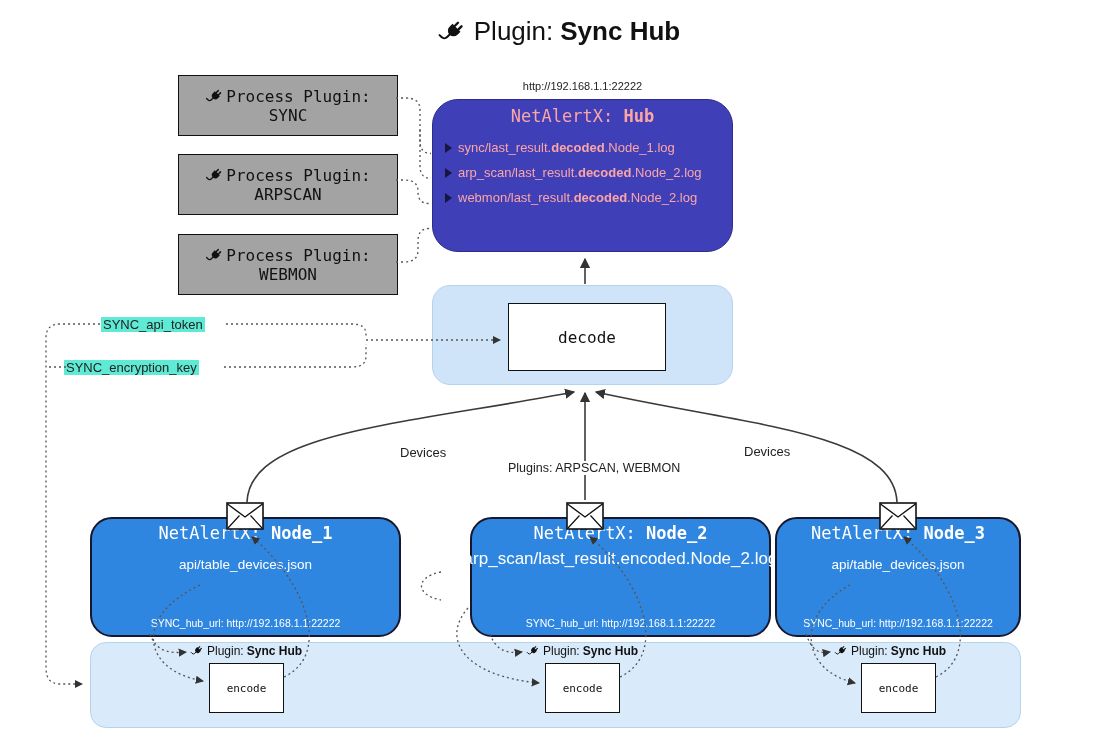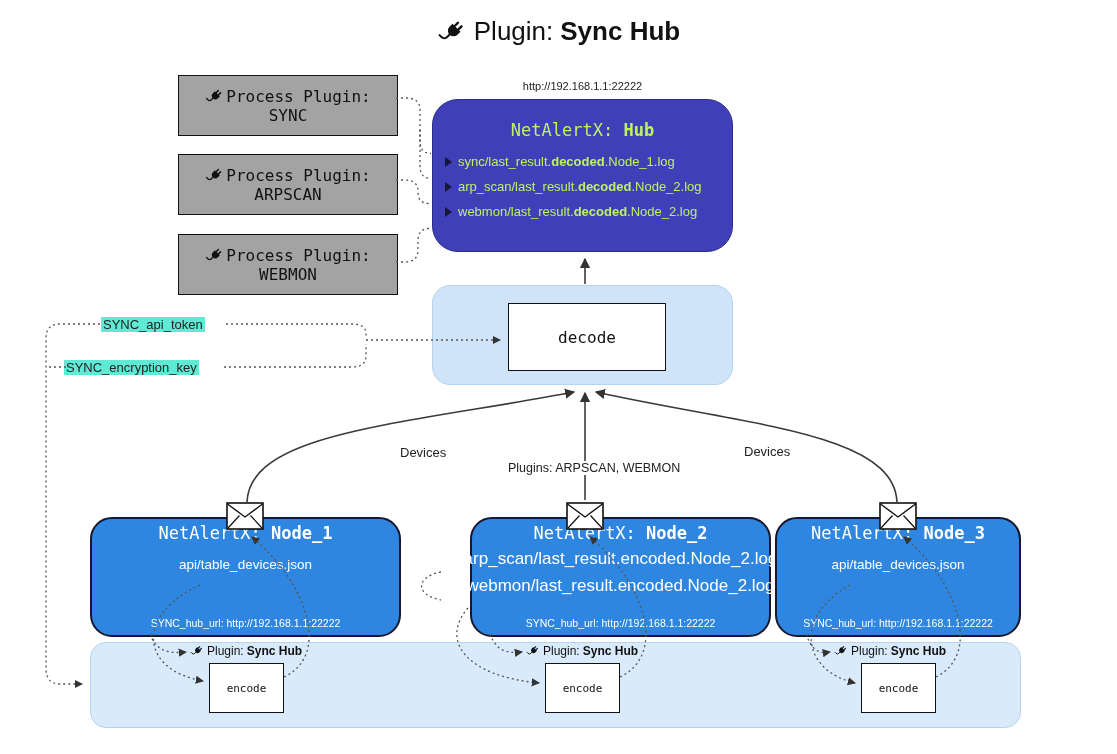--- a/index.html
+++ b/index.html
@@ -18,21 +18,21 @@
 
   .pbox {position:absolute; left:178px; width:218px; height:59px; background:#a3a3a3; border:1.6px solid #111;
          z-index:2; display:flex; flex-direction:column; justify-content:center; align-items:center;
          font-family:"DejaVu Sans Mono", monospace; font-size:16px;}
   .pb1 {top:75px;} .pb2 {top:154px;} .pb3 {top:234px;}
   .pbox .l1 {display:flex; align-items:center; gap:2px;}
 
   .hub-url {position:absolute; left:432px; top:80px; width:301px; text-align:center; font-size:11px; color:#222; z-index:2;}
   .hub {position:absolute; left:432px; top:99px; width:301px; height:153px; background:#3f3fb8;
         border:1.5px solid #2c2c8a; border-radius:26px; z-index:2; box-sizing:border-box;
-        padding:18px 10px 0 10px; color:#bef264;}
+        padding:4px 10px 0 10px; color:#fca5a5;}
   .hub-title {text-align:center; font-family:"DejaVu Sans Mono", monospace; font-size:17px; line-height:24px;}
   .hub-rows {margin-top:7px;}
   .hrow {display:flex; align-items:center; height:25px; gap:6px; padding-left:2px; font-size:13px;}
   .tri {width:0; height:0; border-top:5px solid transparent; border-bottom:5px solid transparent;
         border-left:7px solid #16163f; flex:none;}
 
   .decode-wrap {position:absolute; left:432px; top:285px; width:301px; height:100px; background:#cfe4f8;
                 border:1px solid #b6d3ee; border-radius:18px; z-index:1; box-sizing:border-box;}
   .decode-box {position:absolute; left:508px; top:303px; width:156px; height:66px; background:#fff;
                border:1.8px solid #111; z-index:2; display:flex; align-items:center; justify-content:center;
@@ -197,21 +197,20 @@
       <div>api/table_devices.json</div>
     </div>
     <div class="node-url">SYNC_hub_url: http://192.168.1.1:22222</div>
   </div>
   <div class="node n2">
     <div class="node-title">
       <span>NetAlertX: </span><b>Node_2</b>
     </div>
     <div class="node-files">
       <div>arp_scan/last_result.encoded.Node_2.log</div>
-      <div>webmon/last_result.encoded.Node_2.log</div>
     </div>
     <div class="node-url">SYNC_hub_url: http://192.168.1.1:22222</div>
   </div>
   <div class="node n3">
     <div class="node-title">
       <span>NetAlertX: </span><b>Node_3</b>
     </div>
     <div class="node-files">
       <div>api/table_devices.json</div>
     </div>

